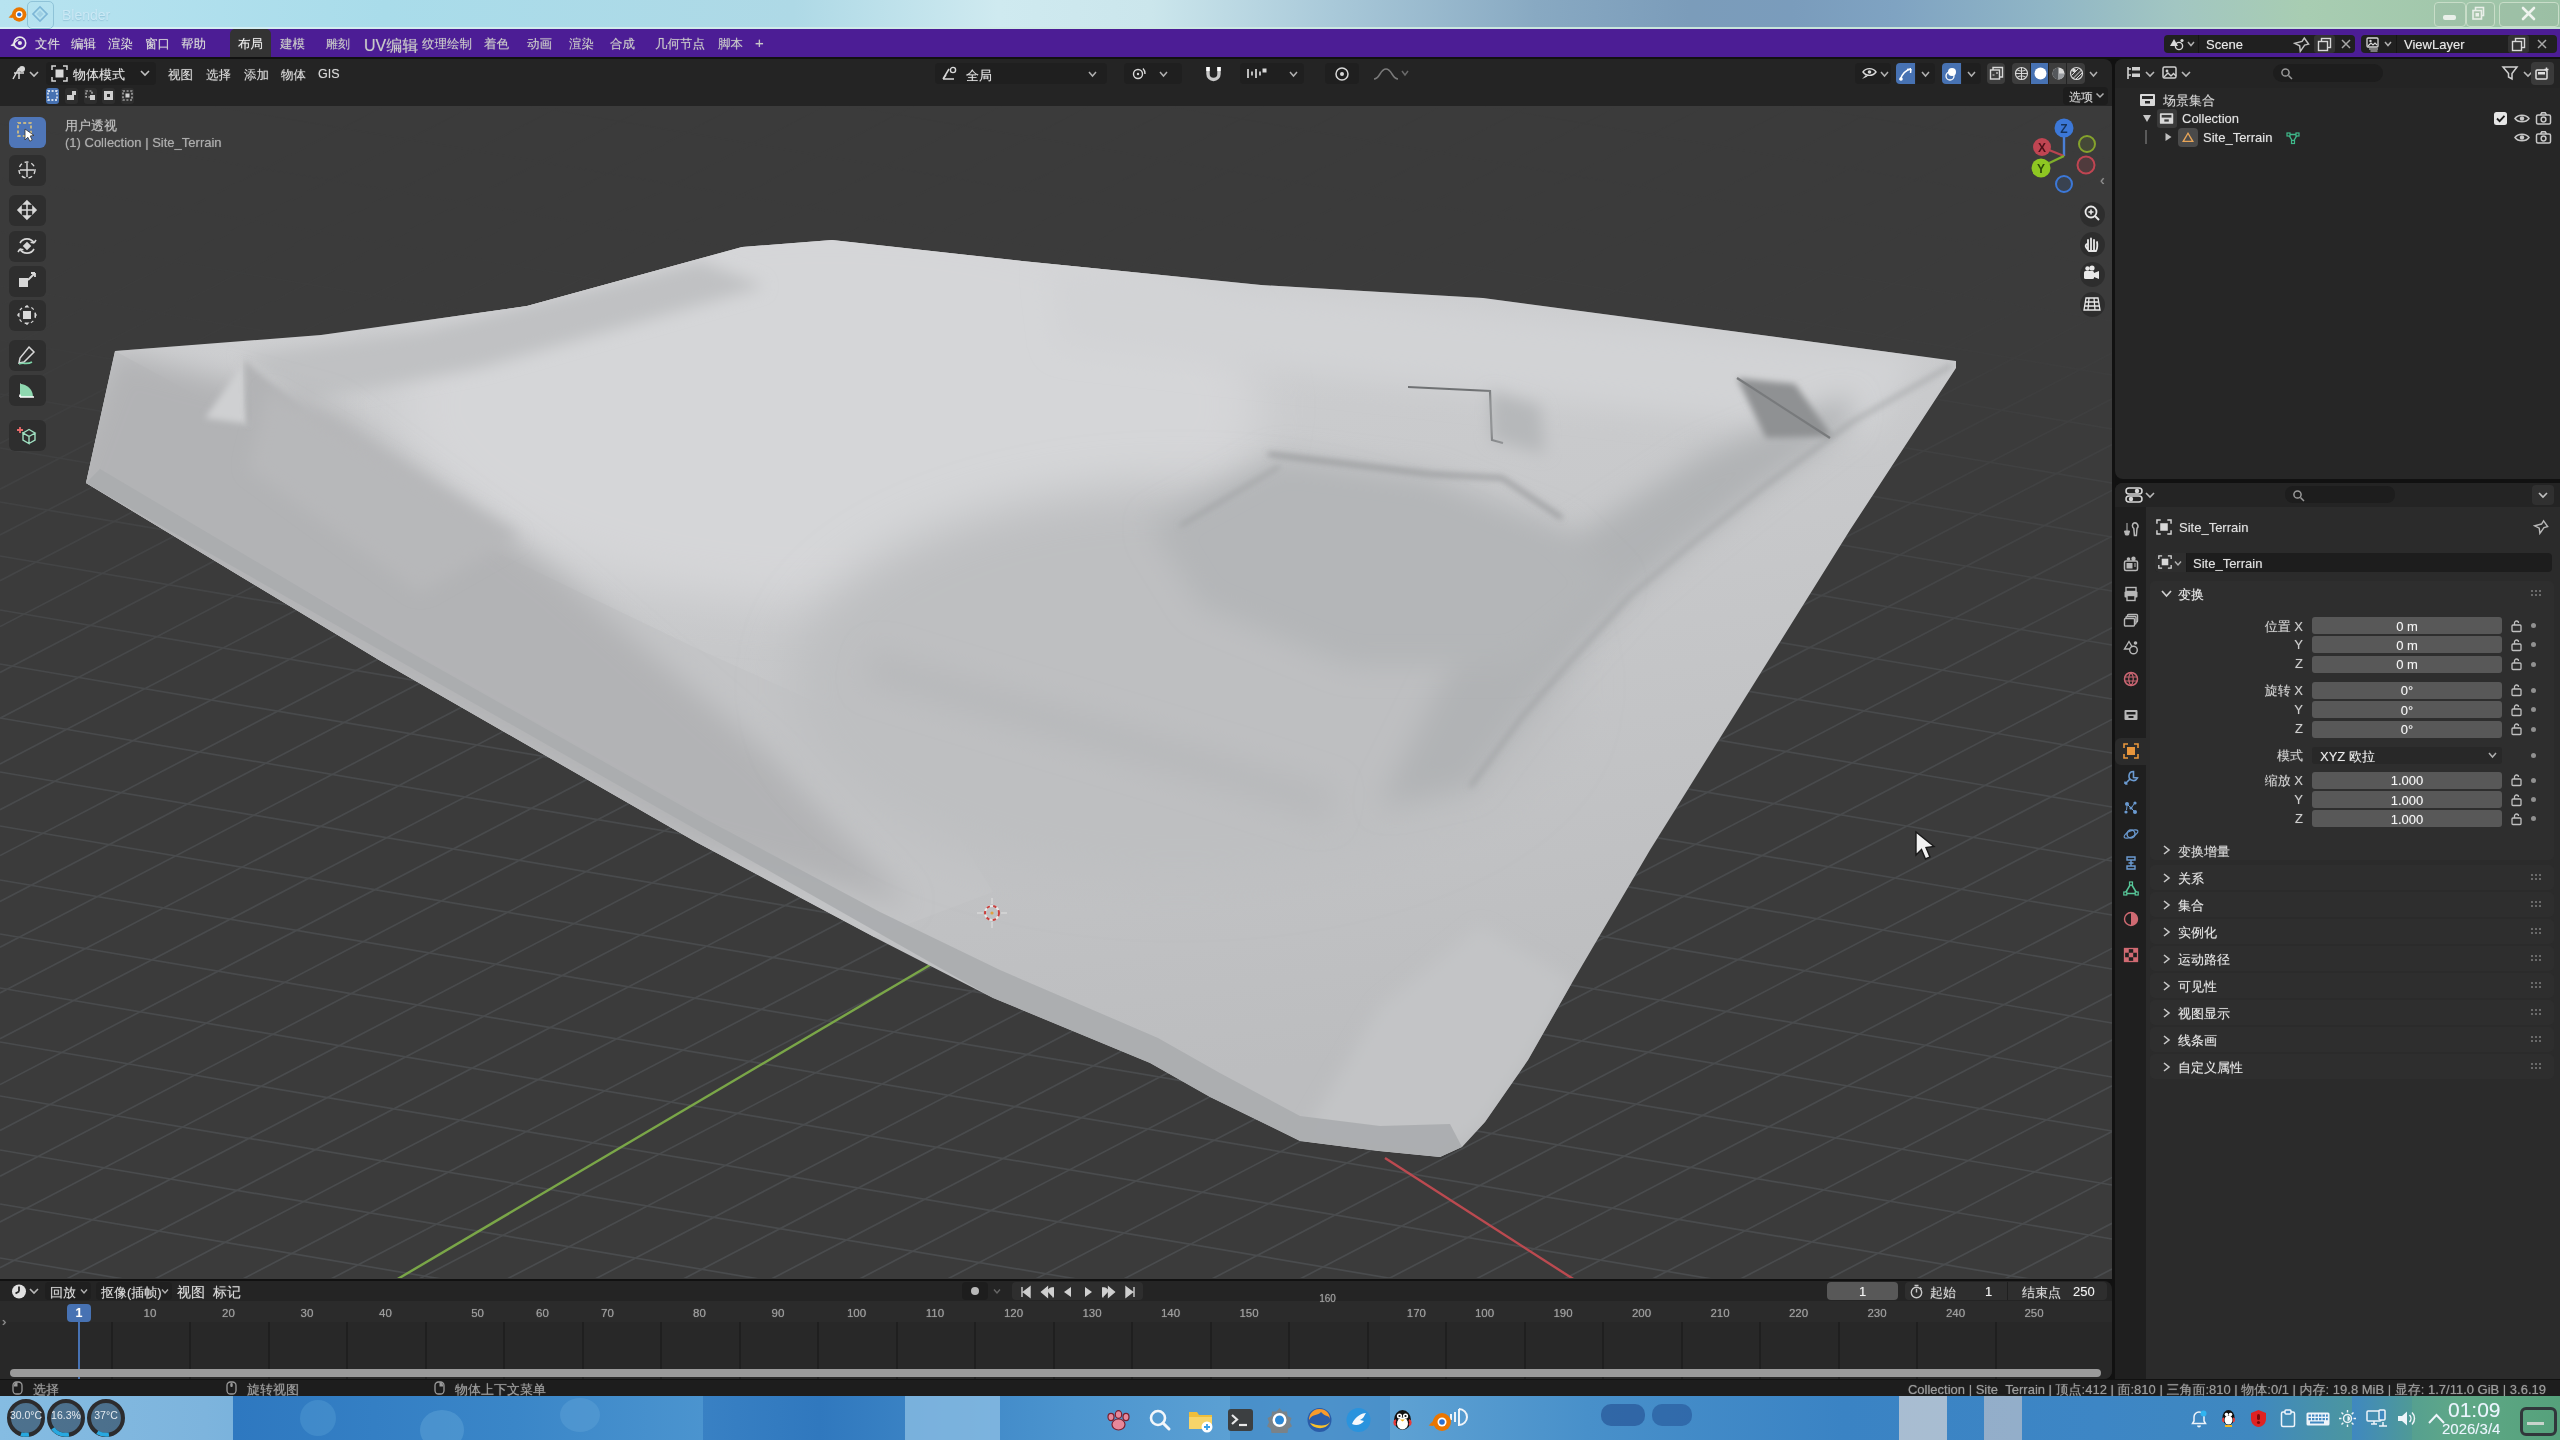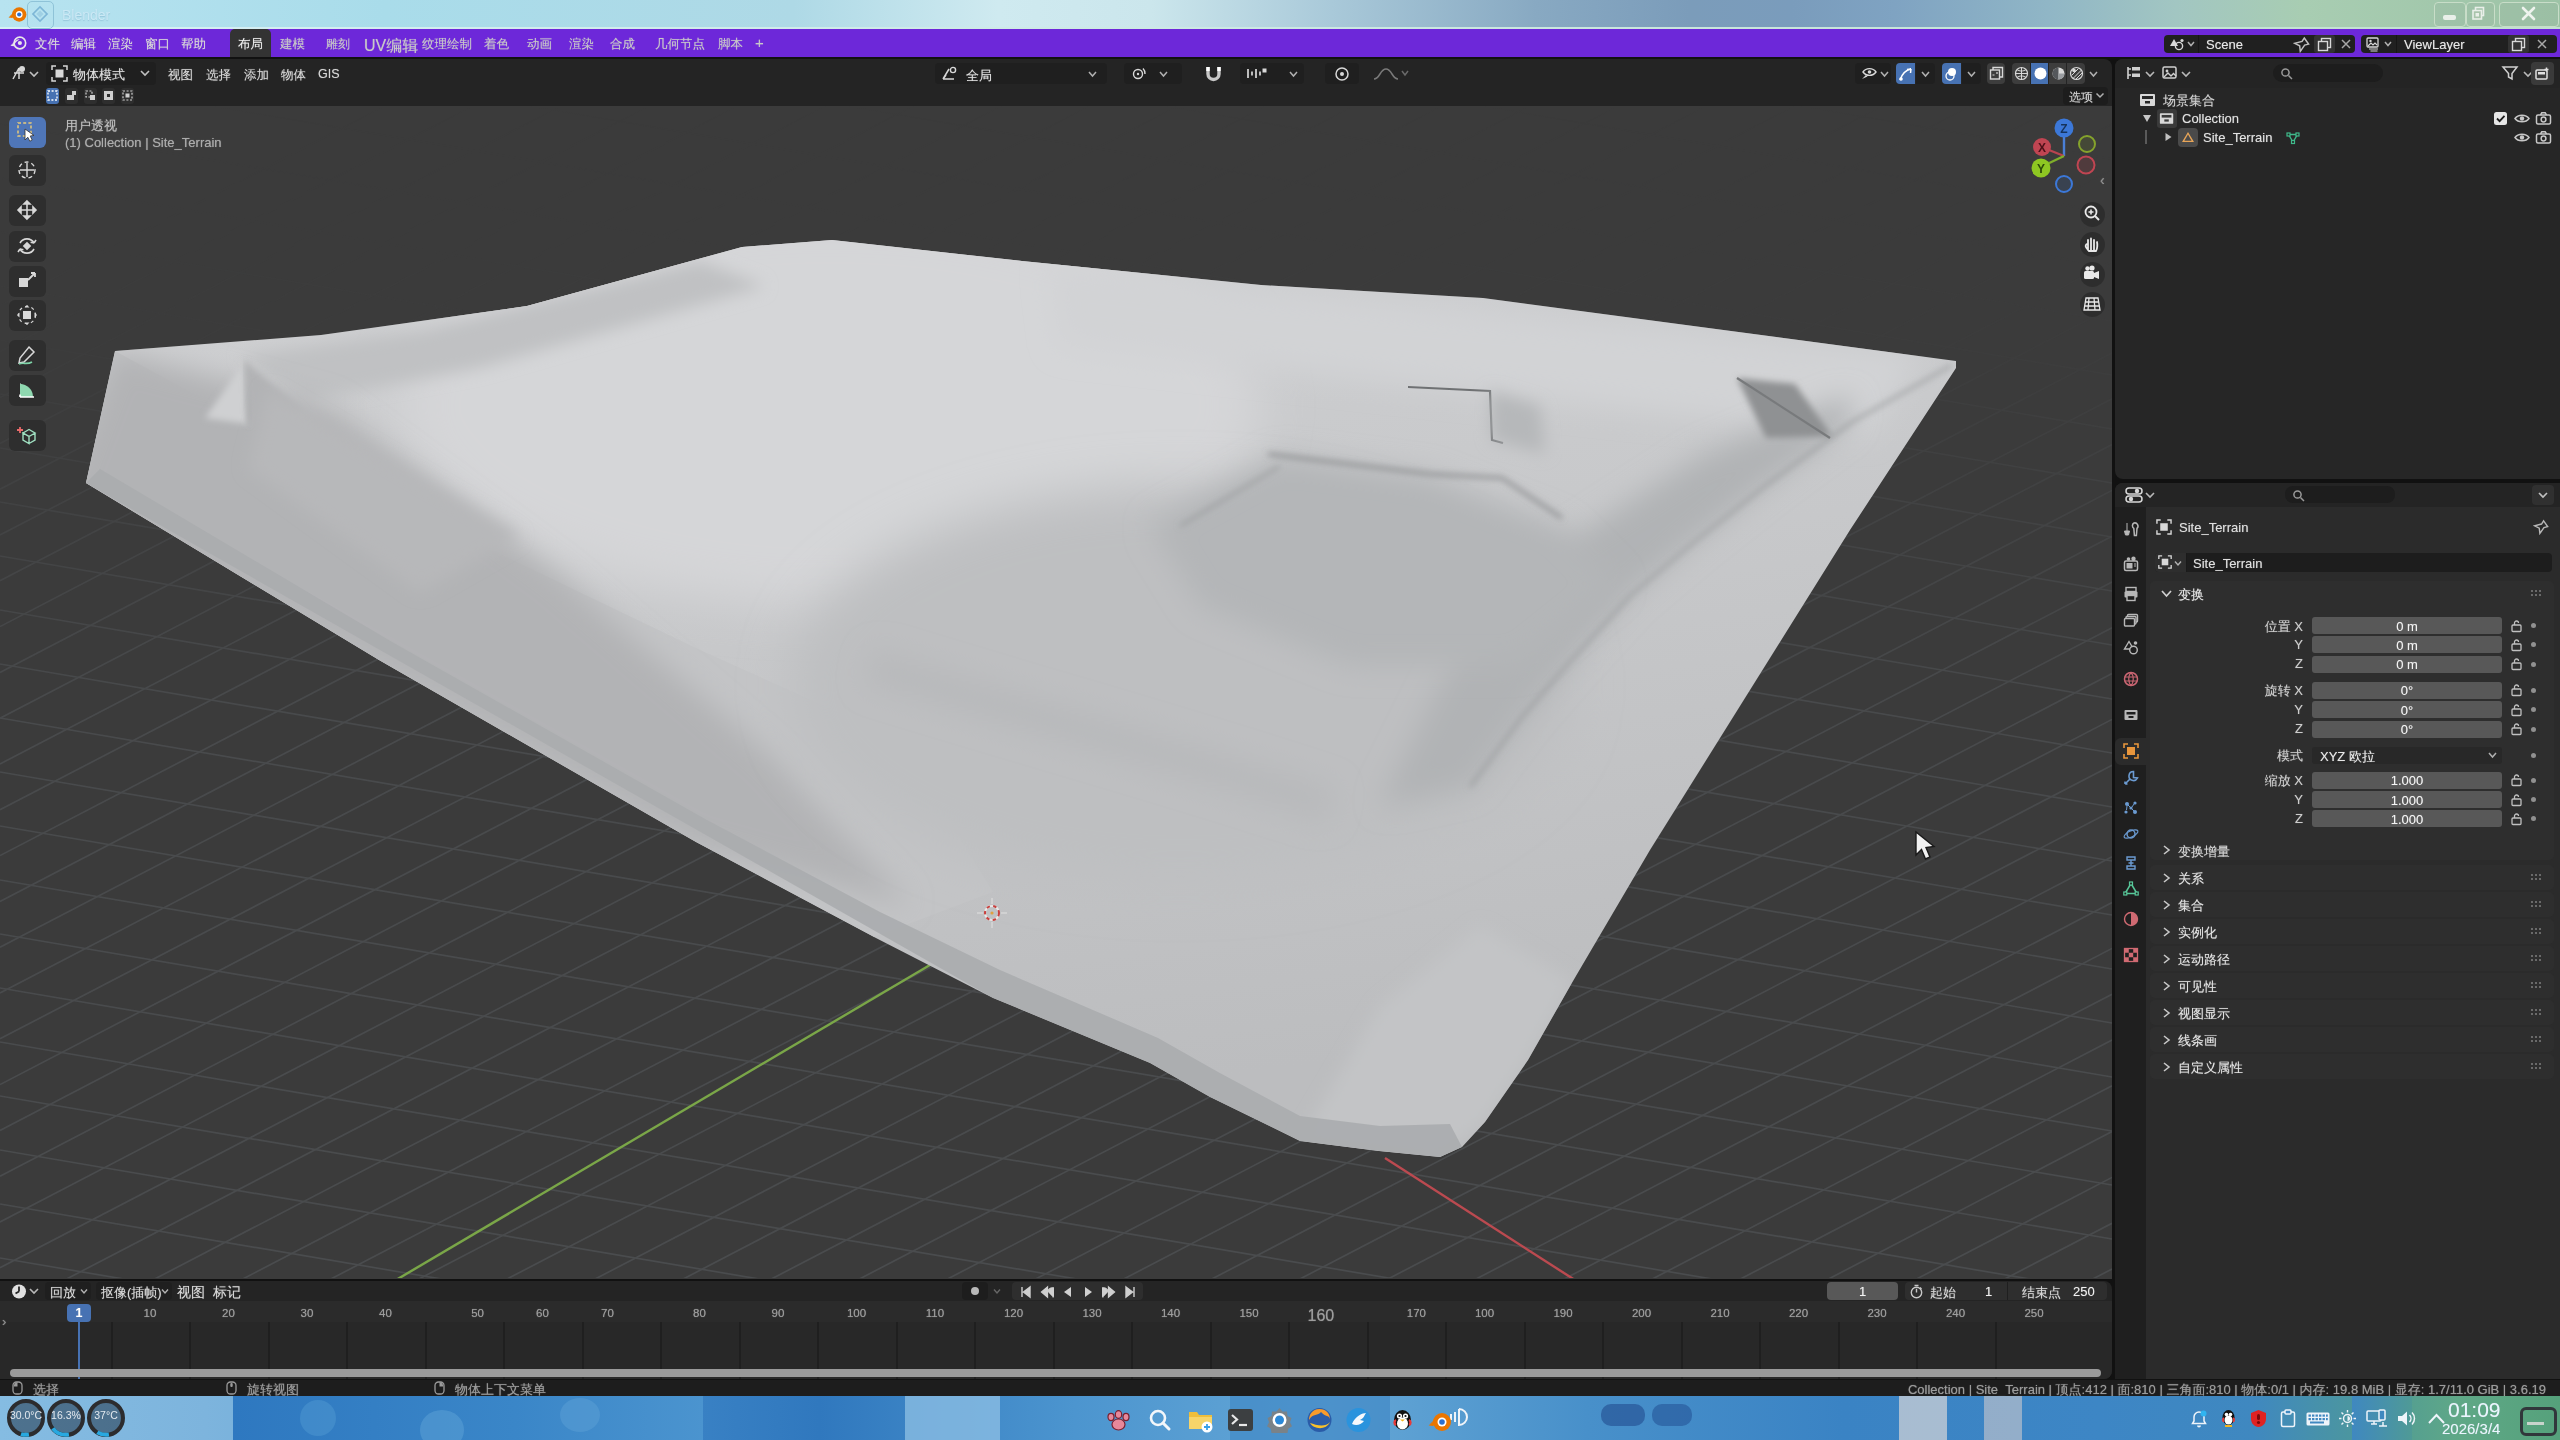--- a/index.html
+++ b/index.html
@@ -35,21 +35,21 @@
   <rect x="5.5" y="2.5" width="8" height="8" fill="none" stroke="#e9efe9" stroke-width="1.6"></rect>
   <rect x="3" y="5.5" width="8.5" height="8.5" fill="#a9c4ab" stroke="#e9efe9" stroke-width="1.6"></rect>
   <rect x="5.5" y="8" width="3.5" height="3.5" fill="#e9efe9"></rect>
  </svg>
  <div class="abs" style="left:2499px;top:2px;width:58px;height:23px;border:1px solid #c8ddc8;border-radius:4px;background:rgba(150,180,160,.25)"></div>
  <svg class="abs" style="left:2521px;top:6px" width="15" height="15" viewBox="0 0 15 15">
   <path d="M2 2 L13 13 M13 2 L2 13" stroke="#eef3ee" stroke-width="2.6" stroke-linecap="round"></path>
  </svg>
 </div>
 
-<div class="abs" id="topbar" style="left:0;top:29px;width:2560px;height:28px;background:#6d28d9">
+<div class="abs" id="topbar" style="left:0;top:29px;width:2560px;height:28px;background:#4c1d95">
  <svg class="abs" style="left:8px;top:4px" width="21" height="20" viewBox="0 0 23 22">
   <circle cx="13" cy="11" r="6.4" fill="none" stroke="#e8e8e8" stroke-width="1.8"></circle>
   <circle cx="13" cy="11" r="2.3" fill="#e8e8e8"></circle>
   <path d="M3 13.5 L9.5 7.5 L13 6.5 L7.5 11 Z" fill="#e8e8e8"></path>
   <path d="M2.6 14 L8.8 9.4 L6.2 14.6 Z" fill="#e8e8e8"></path>
  </svg>
  <div class="tx" style="left:35px;top:7px;font-size:12.5px;color:#dadada">文件</div>
  <div class="tx" style="left:71px;top:7px;font-size:12.5px;color:#dadada">编辑</div>
  <div class="tx" style="left:108px;top:7px;font-size:12.5px;color:#dadada">渲染</div>
  <div class="tx" style="left:145px;top:7px;font-size:12.5px;color:#dadada">窗口</div>
@@ -988,21 +988,21 @@
       <div class="tx" style="left:522.5px;top:26px;width:40px;text-align:center;font-size:11.5px;color:#9d9d9d">60</div>
       <div class="tx" style="left:601px;top:26px;width:40px;text-align:left;font-size:11.5px;color:#9d9d9d">70</div>
       <div class="tx" style="left:679.5px;top:26px;width:40px;text-align:center;font-size:11.5px;color:#9d9d9d">80</div>
       <div class="tx" style="left:758px;top:26px;width:40px;text-align:center;font-size:11.5px;color:#9d9d9d">90</div>
       <div class="tx" style="left:836.5px;top:26px;width:40px;text-align:center;font-size:11.5px;color:#9d9d9d">100</div>
       <div class="tx" style="left:915px;top:26px;width:40px;text-align:center;font-size:11.5px;color:#9d9d9d">110</div>
       <div class="tx" style="left:993.5px;top:26px;width:40px;text-align:center;font-size:11.5px;color:#9d9d9d">120</div>
       <div class="tx" style="left:1072px;top:26px;width:40px;text-align:center;font-size:11.5px;color:#9d9d9d">130</div>
       <div class="tx" style="left:1150.5px;top:26px;width:40px;text-align:center;font-size:11.5px;color:#9d9d9d">140</div>
       <div class="tx" style="left:1229px;top:26px;width:40px;text-align:center;font-size:11.5px;color:#9d9d9d">150</div>
-      <div class="tx" style="left:1307.5px;top:26px;width:40px;font-size:16px;color:#9d9d9d">160</div>
+      <div class="tx" style="left:1307.5px;top:12px;width:40px;text-align:center;font-size:10px;color:#9d9d9d">160</div>
       <div class="tx" style="left:1386px;top:26px;width:40px;text-align:right;font-size:11.5px;color:#9d9d9d">170</div>
       <div class="tx" style="left:1464.5px;top:26px;width:40px;text-align:center;font-size:11.5px;color:#9d9d9d">100</div>
       <div class="tx" style="left:1543px;top:26px;width:40px;text-align:center;font-size:11.5px;color:#9d9d9d">190</div>
       <div class="tx" style="left:1621.5px;top:26px;width:40px;text-align:center;font-size:11.5px;color:#9d9d9d">200</div>
       <div class="tx" style="left:1700px;top:26px;width:40px;text-align:center;font-size:11.5px;color:#9d9d9d">210</div>
       <div class="tx" style="left:1778.5px;top:26px;width:40px;text-align:center;font-size:11.5px;color:#9d9d9d">220</div>
       <div class="tx" style="left:1857px;top:26px;width:40px;text-align:center;font-size:11.5px;color:#9d9d9d">230</div>
       <div class="tx" style="left:1935.5px;top:26px;width:40px;text-align:center;font-size:11.5px;color:#9d9d9d">240</div>
       <div class="tx" style="left:2014px;top:26px;width:40px;text-align:center;font-size:11.5px;color:#9d9d9d">250</div>
     </div>

